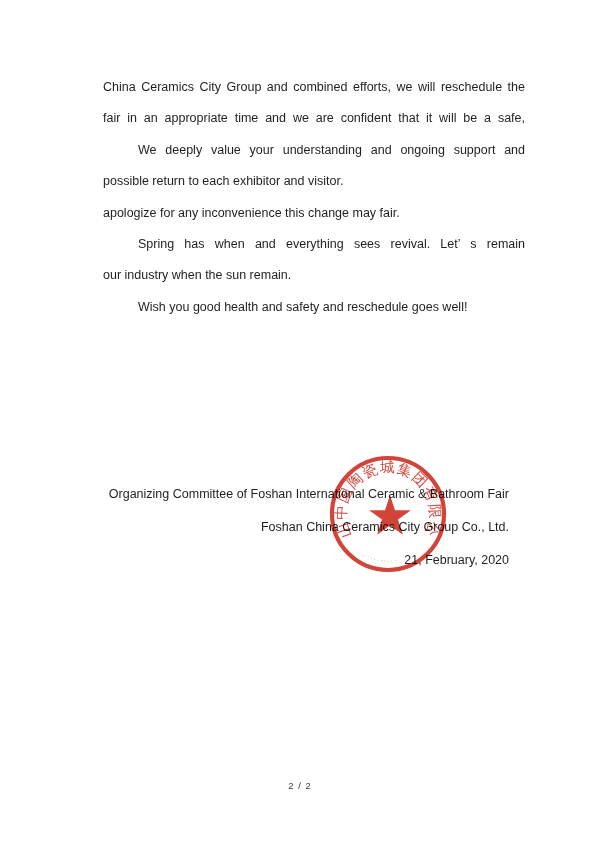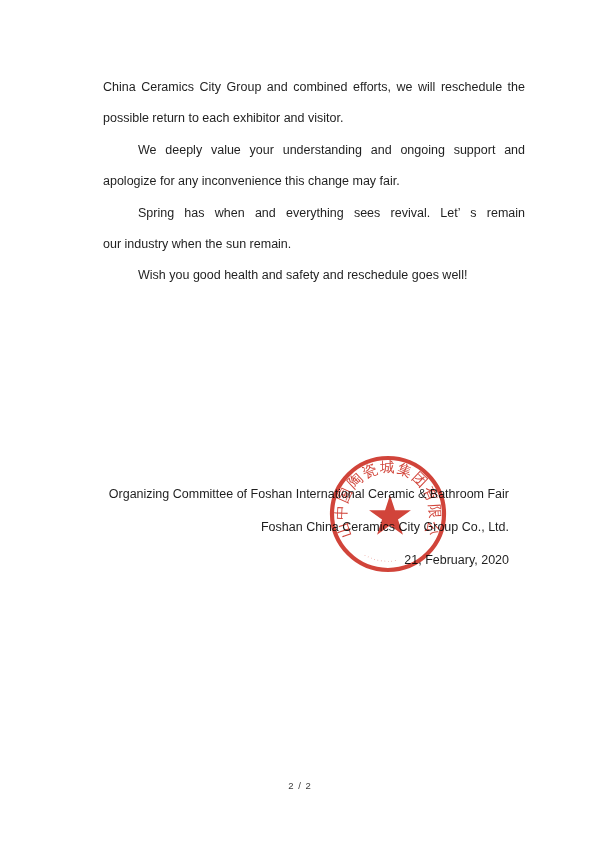--- a/index.html
+++ b/index.html
@@ -85,22 +85,23 @@
     color: #3a3a3a;
   }
 </style>
 </head>
 <body>
 
 <div class="page">
 
   <div class="body-text">
     <div class="line just">China Ceramics City Group and combined efforts, we will reschedule the</div>
+    <div class="line just">fair in an appropriate time and we are confident that it will be a safe,</div>
+    <div class="line just indent">We deeply value your understanding and ongoing support and</div>
     <div class="line">possible return to each exhibitor and visitor.</div>
-    <div class="line just indent">We deeply value your understanding and ongoing support and</div>
     <div class="line">apologize for any inconvenience this change may fair.</div>
     <div class="line just indent">Spring has when and everything sees revival. Let’ s remain</div>
     <div class="line">our industry when the sun remain.</div>
     <div class="line indent">Wish you good health and safety and reschedule goes well!</div>
   </div>
 
   <div class="signature">
     <div class="sig-line">Organizing Committee of Foshan International Ceramic &amp; Bathroom Fair</div>
     <div class="sig-line">Foshan China Ceramics City Group Co., Ltd.</div>
     <div class="sig-line">21, February, 2020</div>

